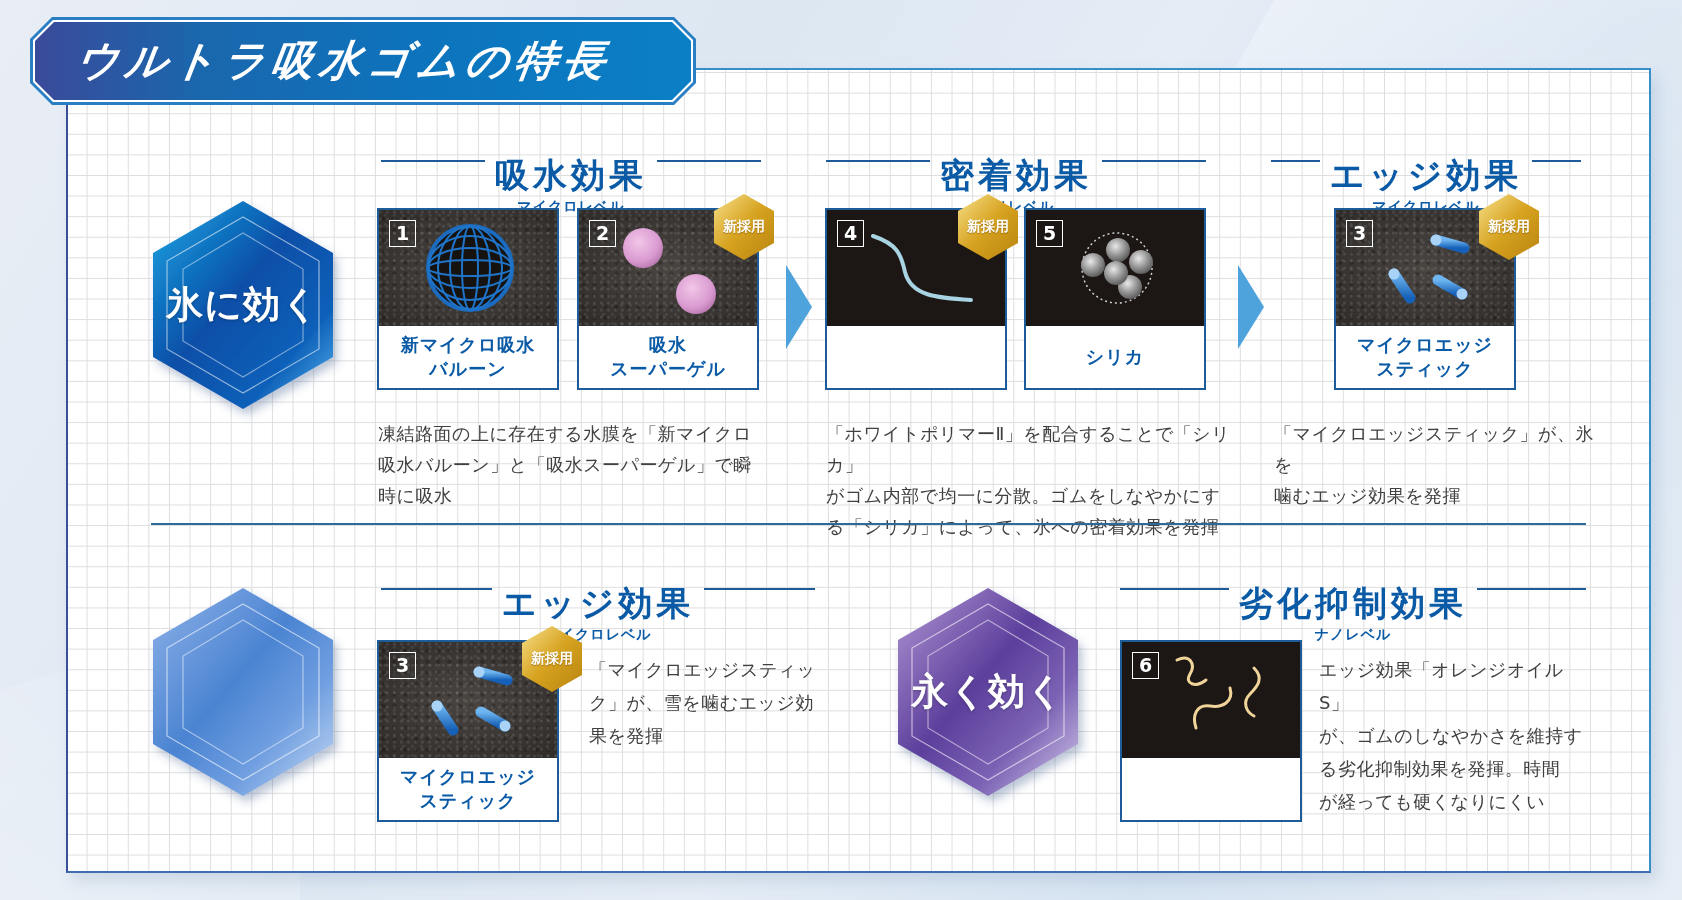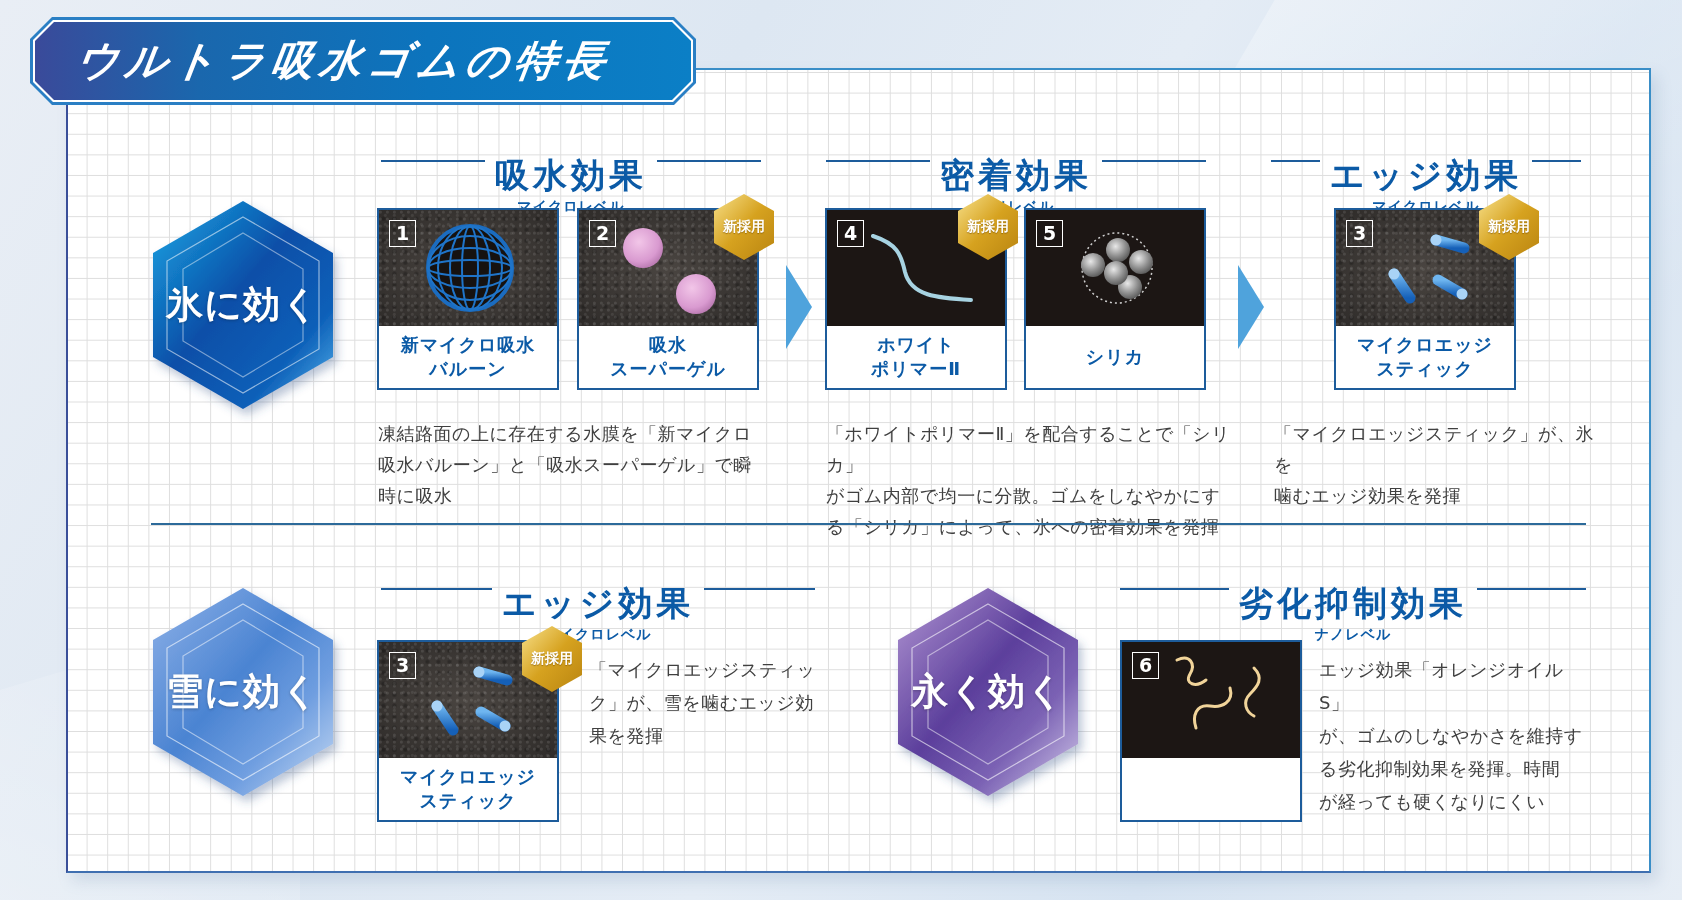--- a/index.html
+++ b/index.html
@@ -246,22 +246,20 @@
   <div class="sub">ナノレベル</div>
 </div>
 
 <div class="card" style="left:825px; top:208px;">
   <div class="img dark">
     <div class="num">4</div>
     <svg width="182" height="116">
       <path d="M46,26 C70,34 74,44 78,62 C84,86 110,88 144,90" fill="none" stroke="#a7d3e2" stroke-width="4" stroke-linecap="round"></path>
     </svg>
   </div>
-  <div class="cap">ホワイト
-ポリマーⅡ</div>
 </div>
 <div class="new-badge" style="left:957px; top:193px;">
   <svg width="62" height="68" viewBox="0 0 62 68">
       <polygon points="31,1 61,18 61,50 31,67 1,50 1,18" fill="url(#gGold)"></polygon>
     </svg>
   <span>新採用</span>
 </div>
 
 <div class="card" style="left:1024px; top:208px;">
   <div class="img dark">
@@ -348,21 +346,20 @@
         <stop offset="0" stop-color="#8fb2e8"></stop>
         <stop offset="0.45" stop-color="#4b84d2"></stop>
         <stop offset="0.7" stop-color="#6f9ee0"></stop>
         <stop offset="1" stop-color="#c9dcf4"></stop>
       </linearGradient>
     </defs>
     <polygon points="92,2 182,54 182,158 92,210 2,158 2,54" fill="url(#gSnow)" filter="url(#sh)"></polygon>
     <polygon points="92,18 168,62 168,150 92,194 16,150 16,62" fill="none" stroke="rgba(255,255,255,0.6)" stroke-width="1.2"></polygon>
     <polygon points="92,34 152,70 152,142 92,178 32,142 32,70" fill="none" stroke="rgba(255,255,255,0.5)" stroke-width="1.2"></polygon>
   </svg>
-  <div class="hex-label">雪に効く</div>
 </div>
 
 <div class="sec-head" style="left:381px; top:554px; width:434px;">
   <div class="line-wrap">
       <div class="rule"></div>
       <div class="h">エッジ効果</div>
       <div class="rule"></div>
     </div>
   <div class="sub">マイクロレベル</div>
 </div>

